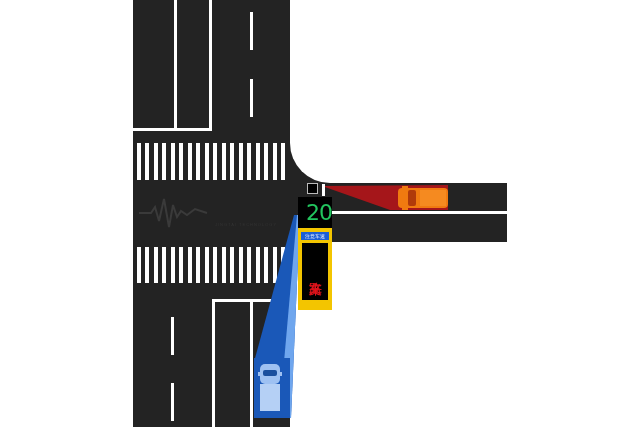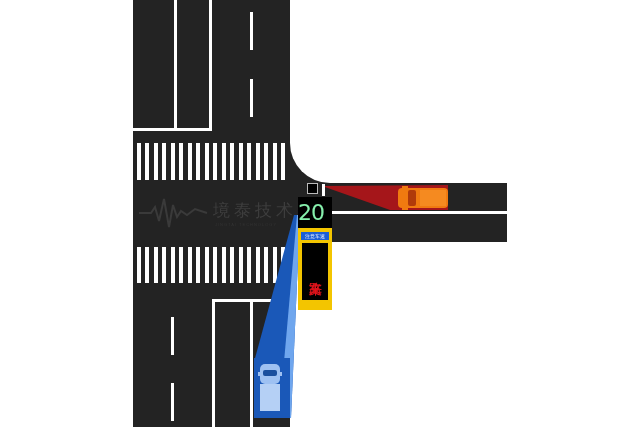--- a/index.html
+++ b/index.html
@@ -2,21 +2,21 @@
 <html><head>
 <meta charset="utf-8">
 <style>
   html,body{margin:0;padding:0;background:#ffffff;}
   body{width:640px;height:427px;position:relative;overflow:hidden;font-family:"Liberation Sans",sans-serif;}
   .abs{position:absolute;}
   .road{background:#232323;}
   .wline{background:#ffffff;}
   .zebra{display:flex;justify-content:space-between;}
   .zebra span{display:block;width:4px;height:100%;background:#ffffff;}
-  .sign-digits{color:#86efac;font-size:22px;line-height:22px;text-align:left;letter-spacing:-1px;font-family:"DejaVu Sans",sans-serif;}
+  .sign-digits{color:#22c55e;font-size:22px;line-height:22px;text-align:right;letter-spacing:-1px;font-family:"DejaVu Sans",sans-serif;}
   .sign-chars{color:#e1141c;font-size:13px;line-height:14px;text-align:center;writing-mode:vertical-rl;text-orientation:upright;font-family:"DejaVu Sans",sans-serif;}
   .tag{background:#1c5ed6;color:#fff;font-size:5px;line-height:8px;text-align:center;font-family:"DejaVu Sans",sans-serif;}
   .wm-text{color:#3d3d3d;font-size:17px;letter-spacing:4px;font-family:"DejaVu Sans",sans-serif;}
   .wm-sub{color:#333;font-size:4px;letter-spacing:1px;}
 </style>
 </head>
 <body>
 
 <div class="abs road" style="left:133px;top:0;width:157px;height:427px;"></div>
 
@@ -78,21 +78,20 @@
 <div class="abs wline" style="left:212px;top:299px;width:78px;height:3px;"></div>
 <div class="abs wline" style="left:212px;top:299px;width:3px;height:128px;"></div>
 <div class="abs wline" style="left:250px;top:299px;width:3px;height:128px;"></div>
 <div class="abs wline" style="left:171px;top:317px;width:3px;height:38px;"></div>
 <div class="abs wline" style="left:171px;top:383px;width:3px;height:38px;"></div>
 
 <div class="abs" style="left:137px;top:193px;width:160px;height:40px;">
   <svg width="72" height="36" viewBox="0 0 72 36" style="position:absolute;left:0;top:2px;">
     <path d="M2 18 L14 18 L18 12 L22 26 L27 4 L32 32 L36 10 L40 22 L44 16 L50 20 L58 14 L70 18" fill="none" stroke="#3a3a3a" stroke-width="2"></path>
   </svg>
-  <div class="abs wm-text" style="left:76px;top:6px;">境泰技术</div>
   <div class="abs wm-sub" style="left:78px;top:29px;">JINGTAI TECHNOLOGY</div>
 </div>
 
 <svg class="abs" style="left:0;top:0;" width="640" height="427">
   <polygon points="322,186 448,185 448,210 390,210" fill="#a5161a"></polygon>
 
   <polygon points="300,215 294,215 254,362 254,418 291,418" fill="#1a58b8"></polygon>
   <polygon points="300,215 297,215 284,362 284,418 291,418" fill="#6fa6ee"></polygon>
 </svg>
 

